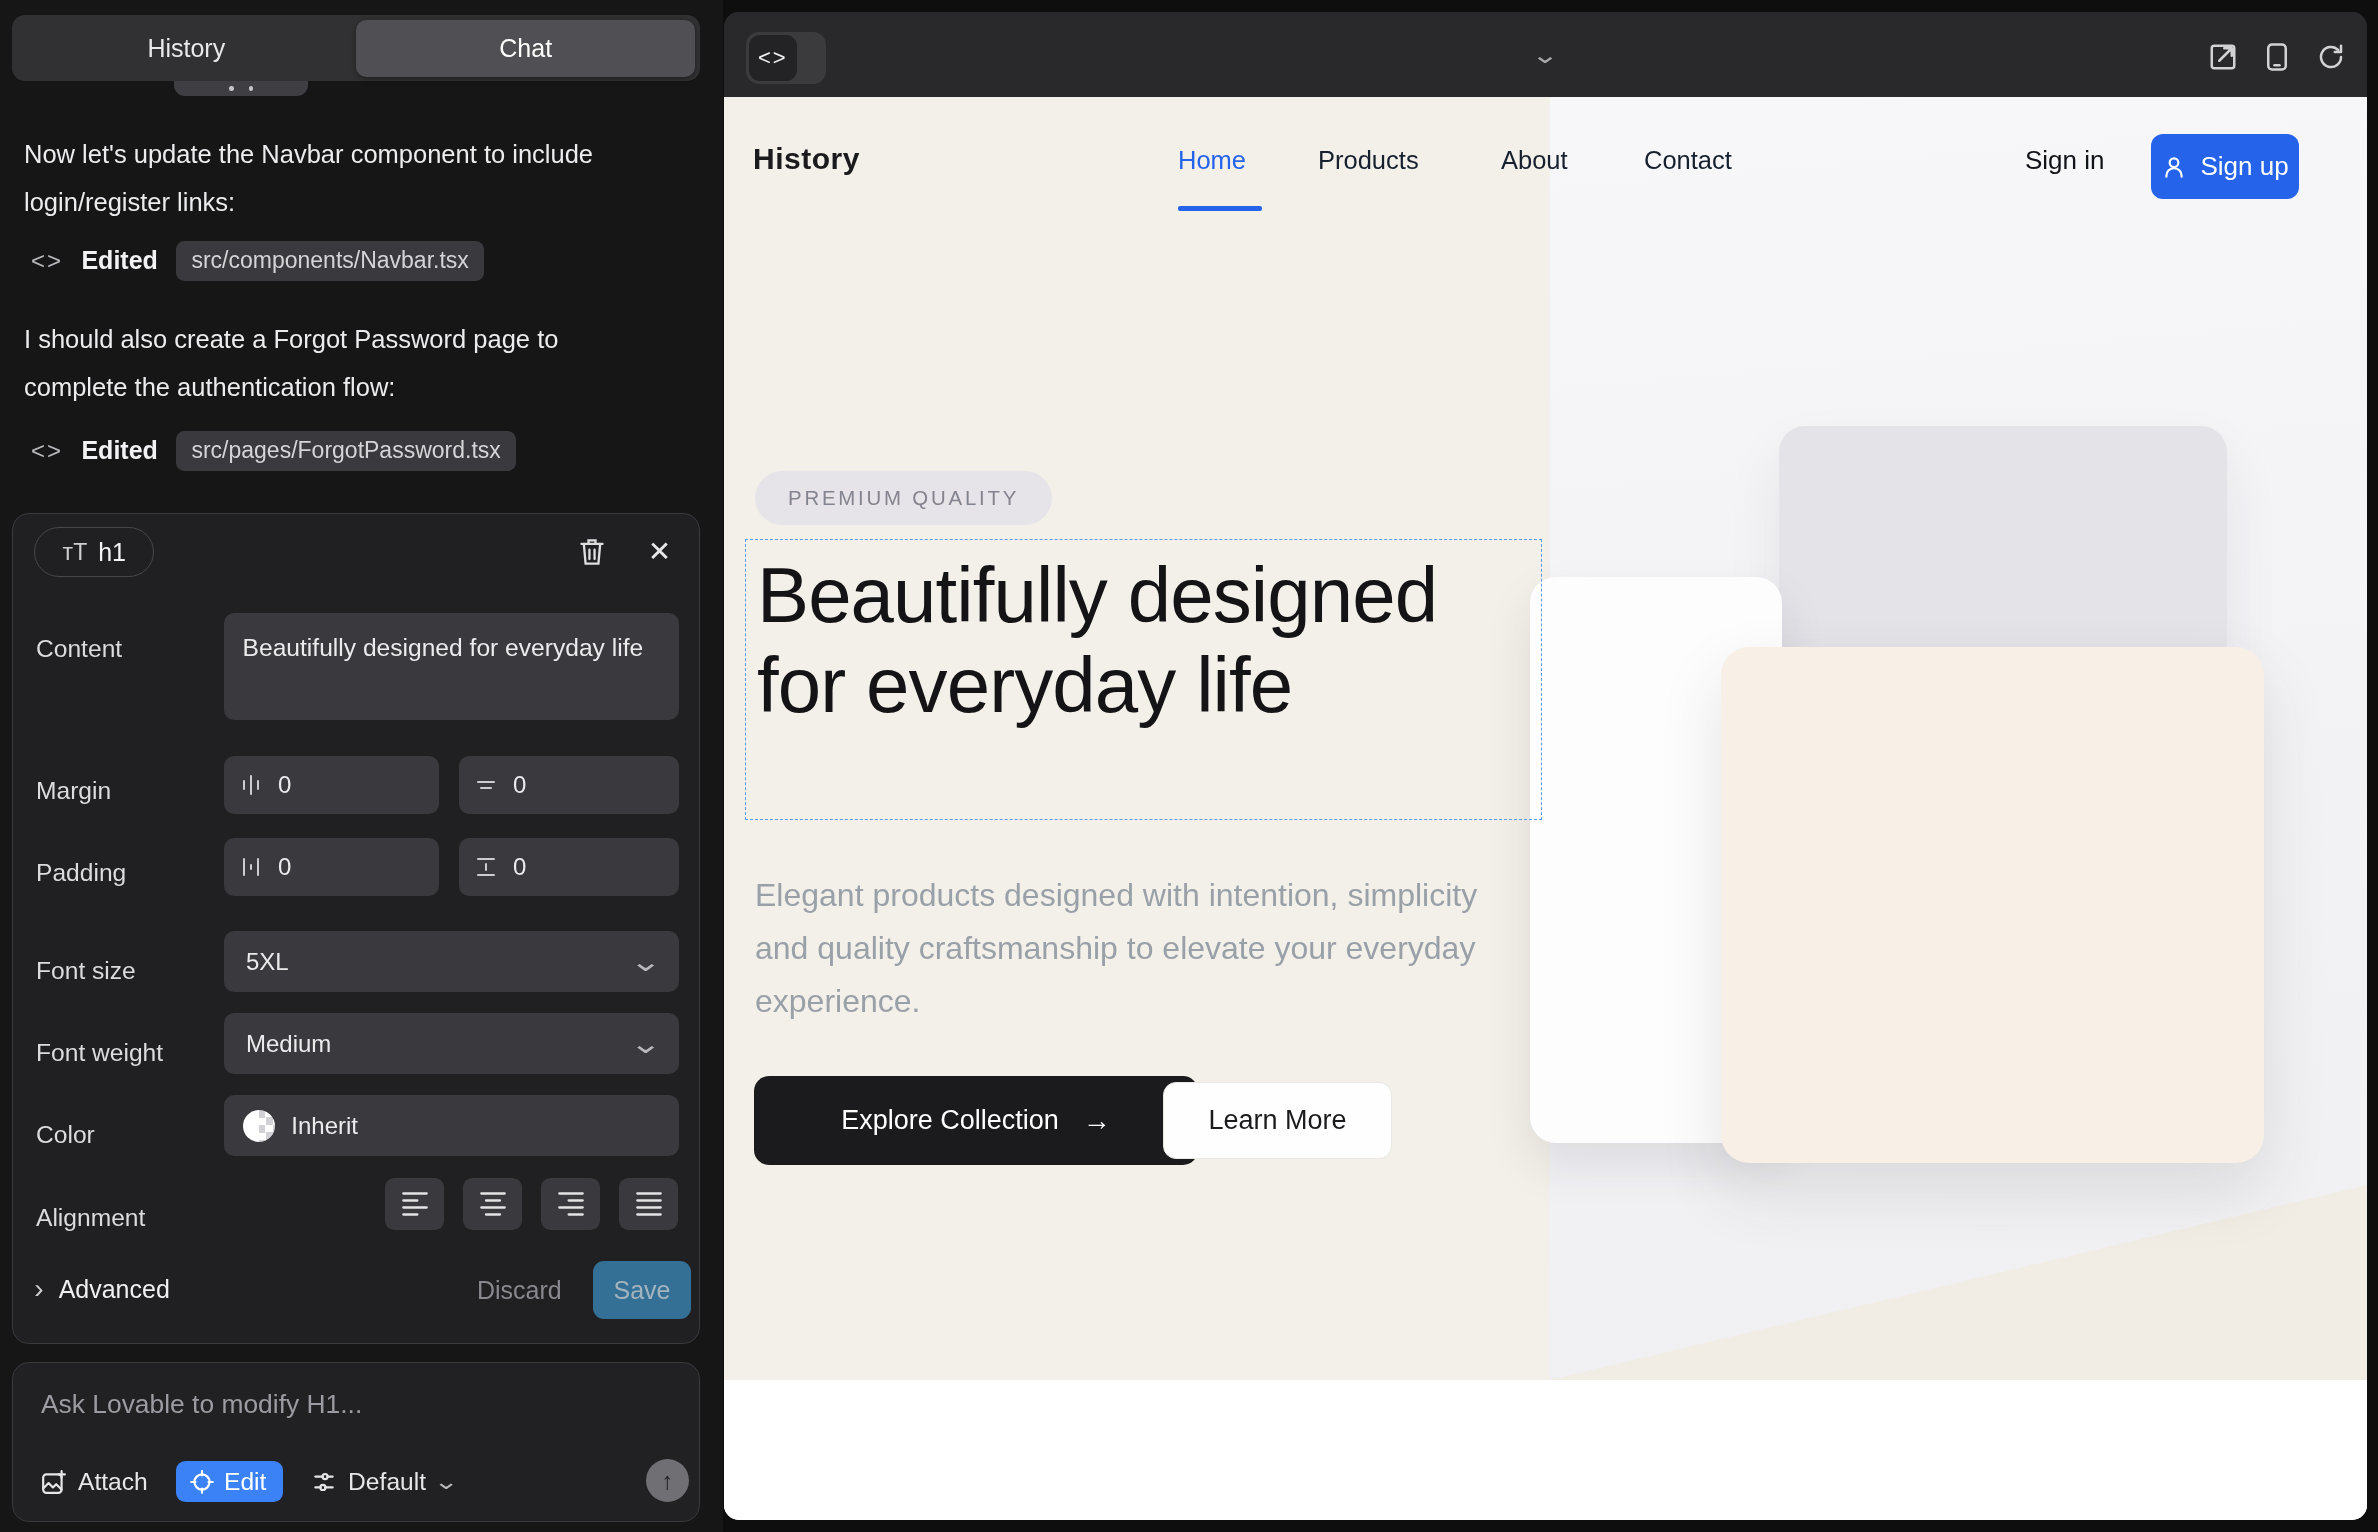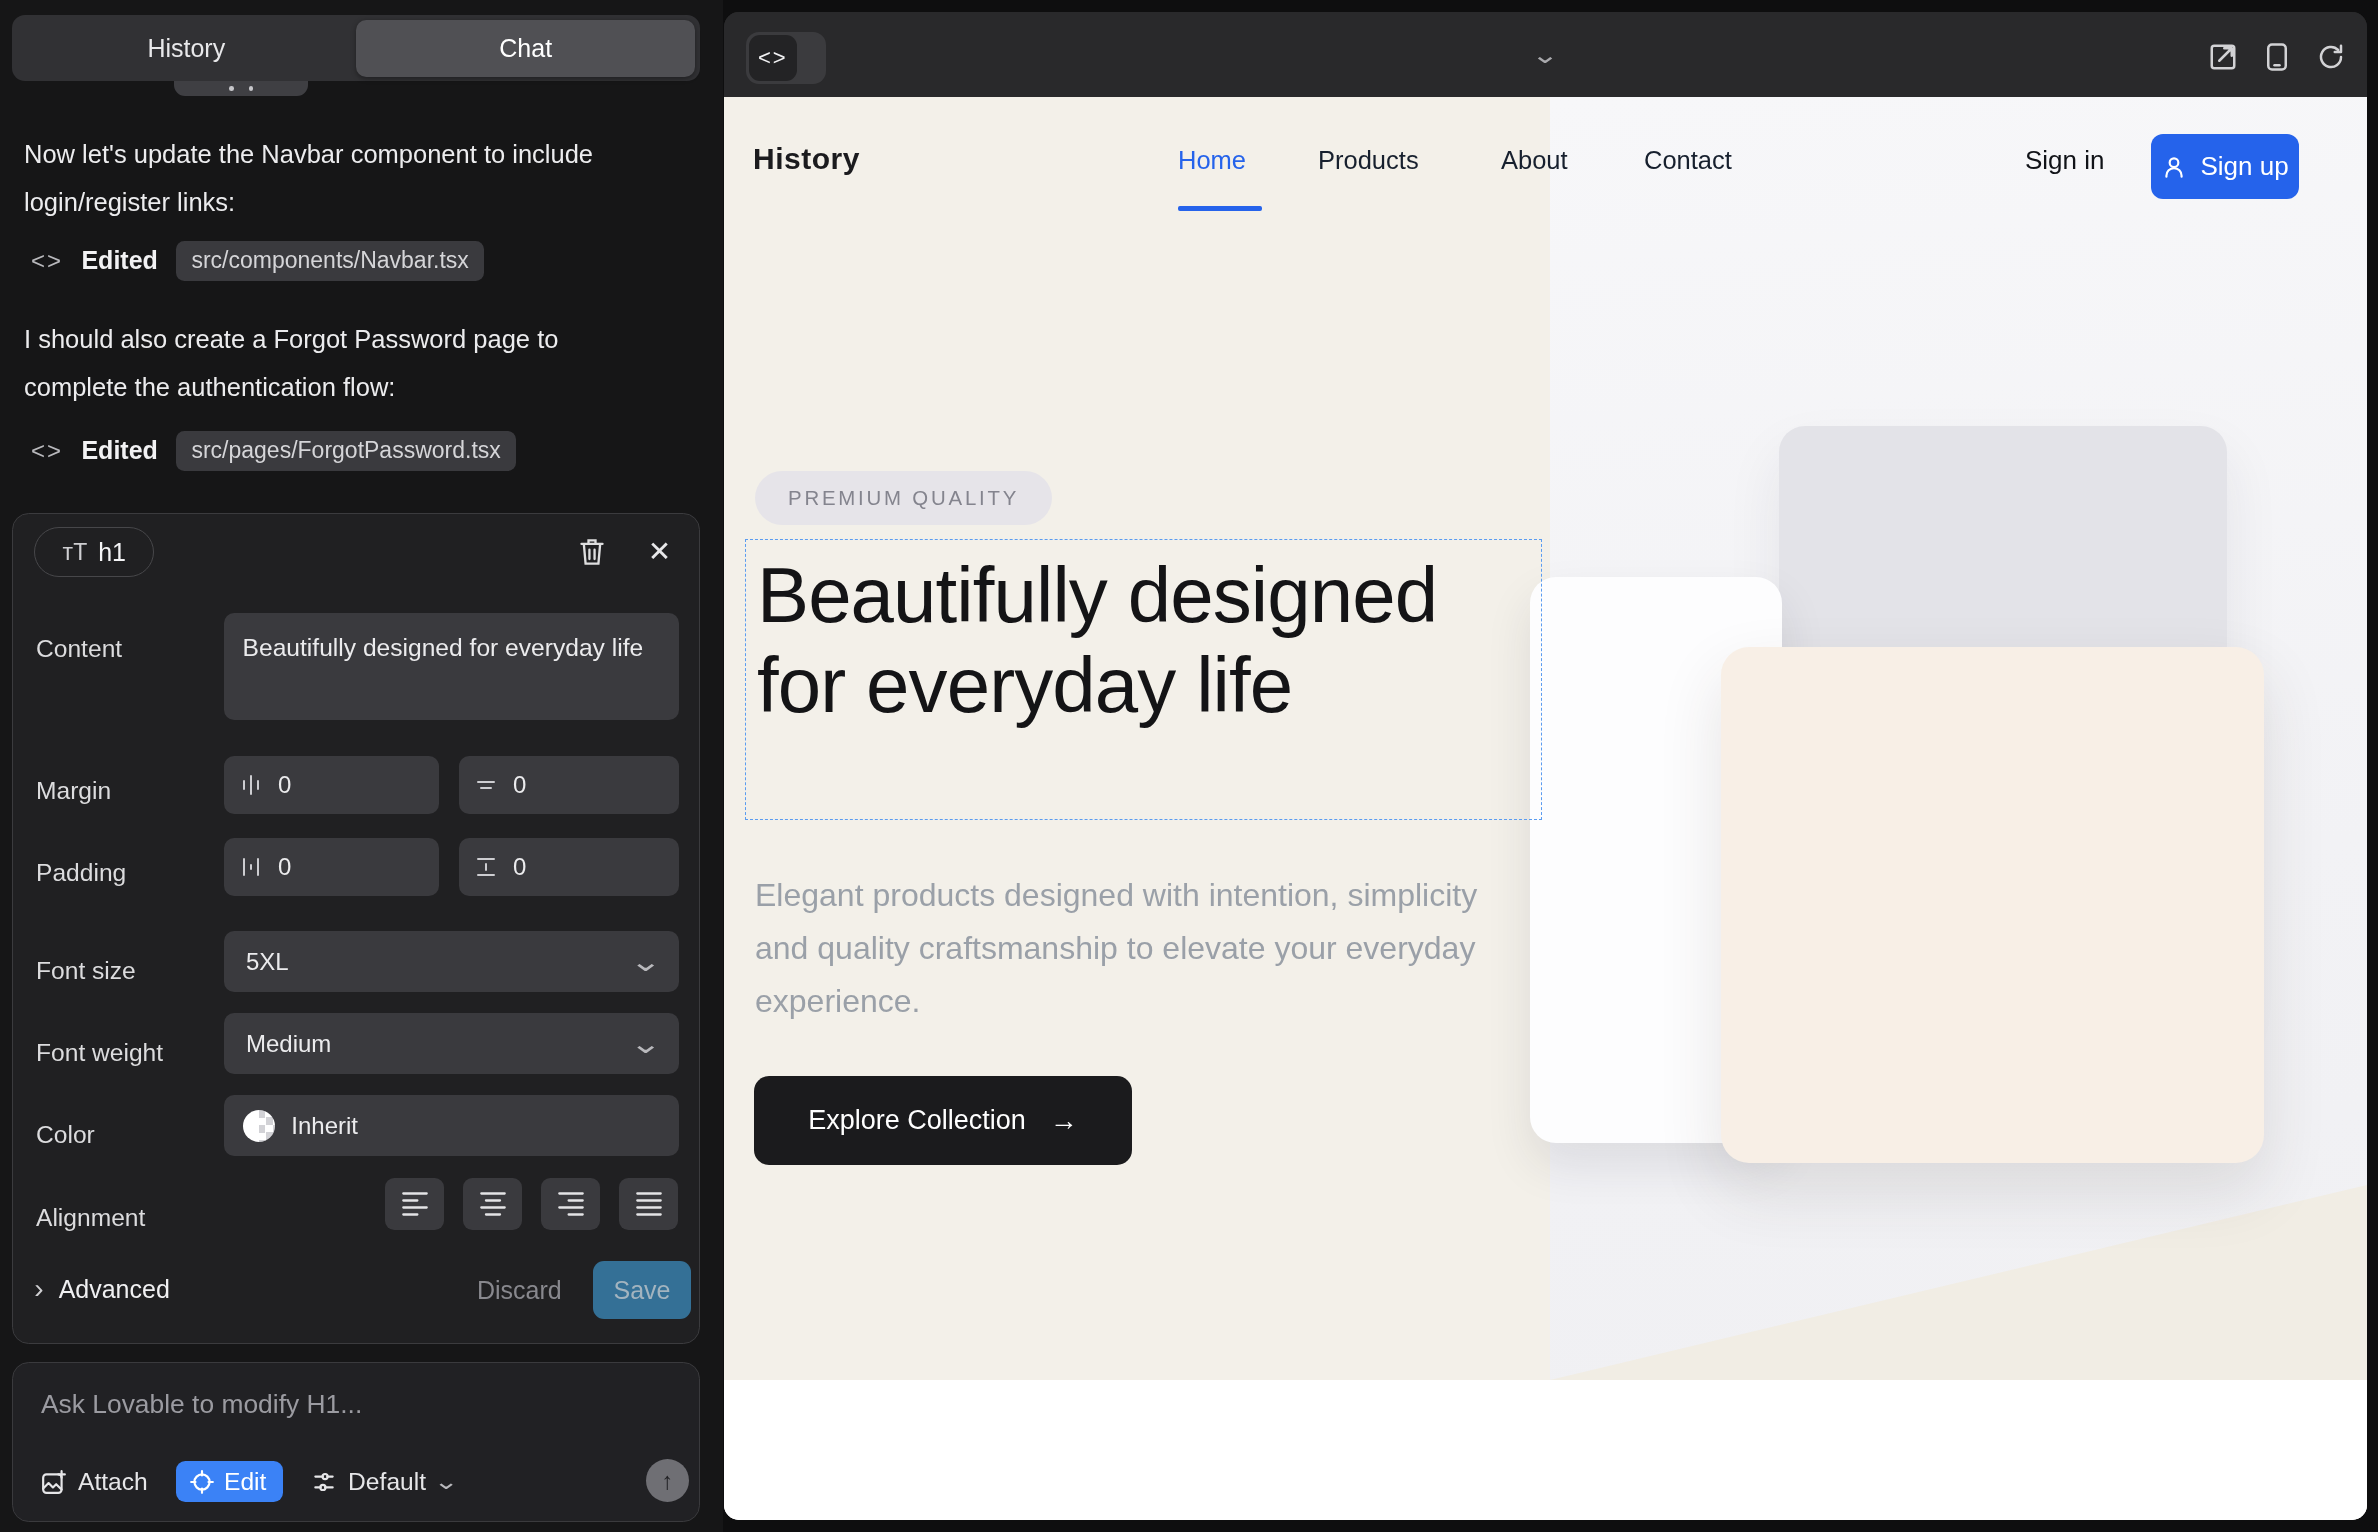--- a/index.html
+++ b/index.html
@@ -116,21 +116,21 @@
 
   
   .badge { left:31px; top:374px; height:54px; padding:0 33px; background:#e6e4e9;
     border-radius:27px; display:flex; align-items:center; font-size:20.4px; color:#84848e;
     letter-spacing:2.8px; }
   .sel-box { left:21.3px; top:442px; width:797px; height:281px;
     border:1.9px dashed #5b9cf0; z-index:6; pointer-events:none; }
   .hero-h1 { left:33px; top:453px; width:770px; font-size:78px; font-weight:500;
     color:#141416; line-height:90px; letter-spacing:-0.9px; z-index:5; cursor:pointer; }
   .hero-p { left:31px; top:772px; width:742px; font-size:32px; line-height:53px; color:#9aa0a8; }
-  .cta1 { left:30px; top:979px; width:378px; height:89px; background:#1b1b1d;
+  .cta1 { left:30px; top:979px; width:444px; height:89px; background:#1b1b1d;
     border-radius:15px; display:flex; align-items:center; justify-content:center; gap:24px;
     color:#ffffff; font-size:27px; cursor:pointer; }
   .cta1 .arr { font-size:28px; }
   .cta2 { left:439px; top:985px; width:229px; height:77px; background:#fefefe;
     border:1.9px solid #e8e8e4; border-radius:13px; display:flex; align-items:center;
     justify-content:center; color:#1b1b1d; font-size:27px; cursor:pointer; }
 
   
   .deco-gray { left:1055px; top:329px; width:448px; height:598px; background:#e3e3e8;
     border-radius:26px; box-shadow:0 28px 56px rgba(40,40,60,.08); z-index:1; }
@@ -359,16 +359,19 @@
       </div>
 
       <div class="abs badge">PREMIUM QUALITY</div>
       <div class="abs sel-box"></div>
       <div class="abs hero-h1">Beautifully designed for everyday life</div>
       <div class="abs hero-p">Elegant products designed with intention, simplicity and quality craftsmanship to elevate your everyday experience.</div>
       <div class="abs cta1">
         <span>Explore Collection</span>
         <span class="arr">→</span>
       </div>
+      <div class="abs cta2">
+        <span>Learn More</span>
+      </div>
     </div>
   </div>
 </div>
 
 
 </body></html>

